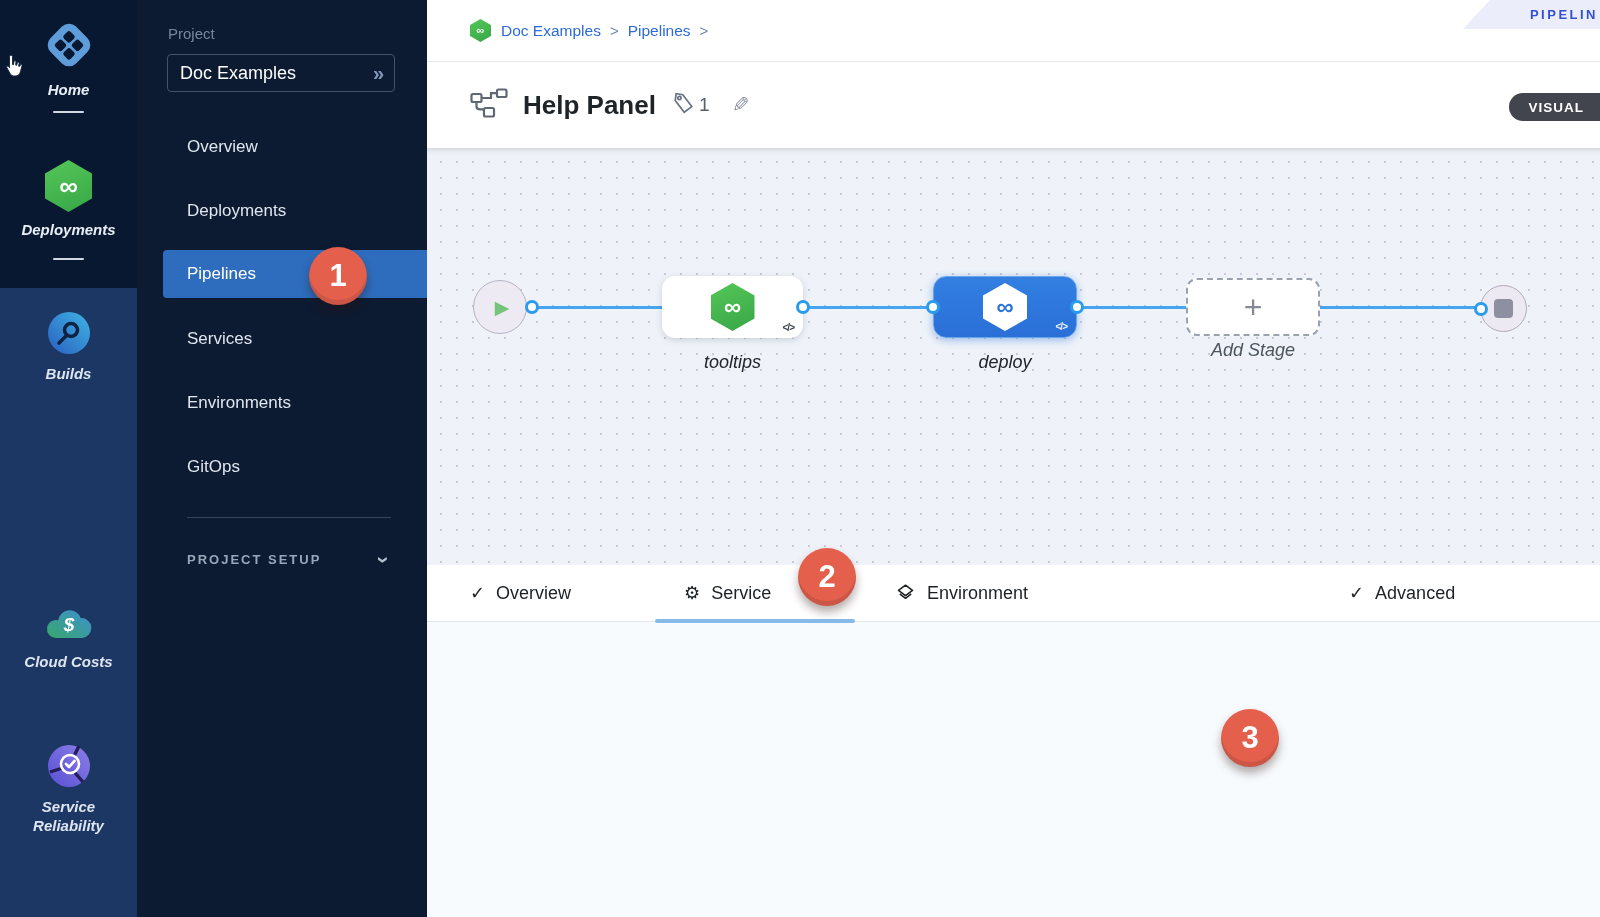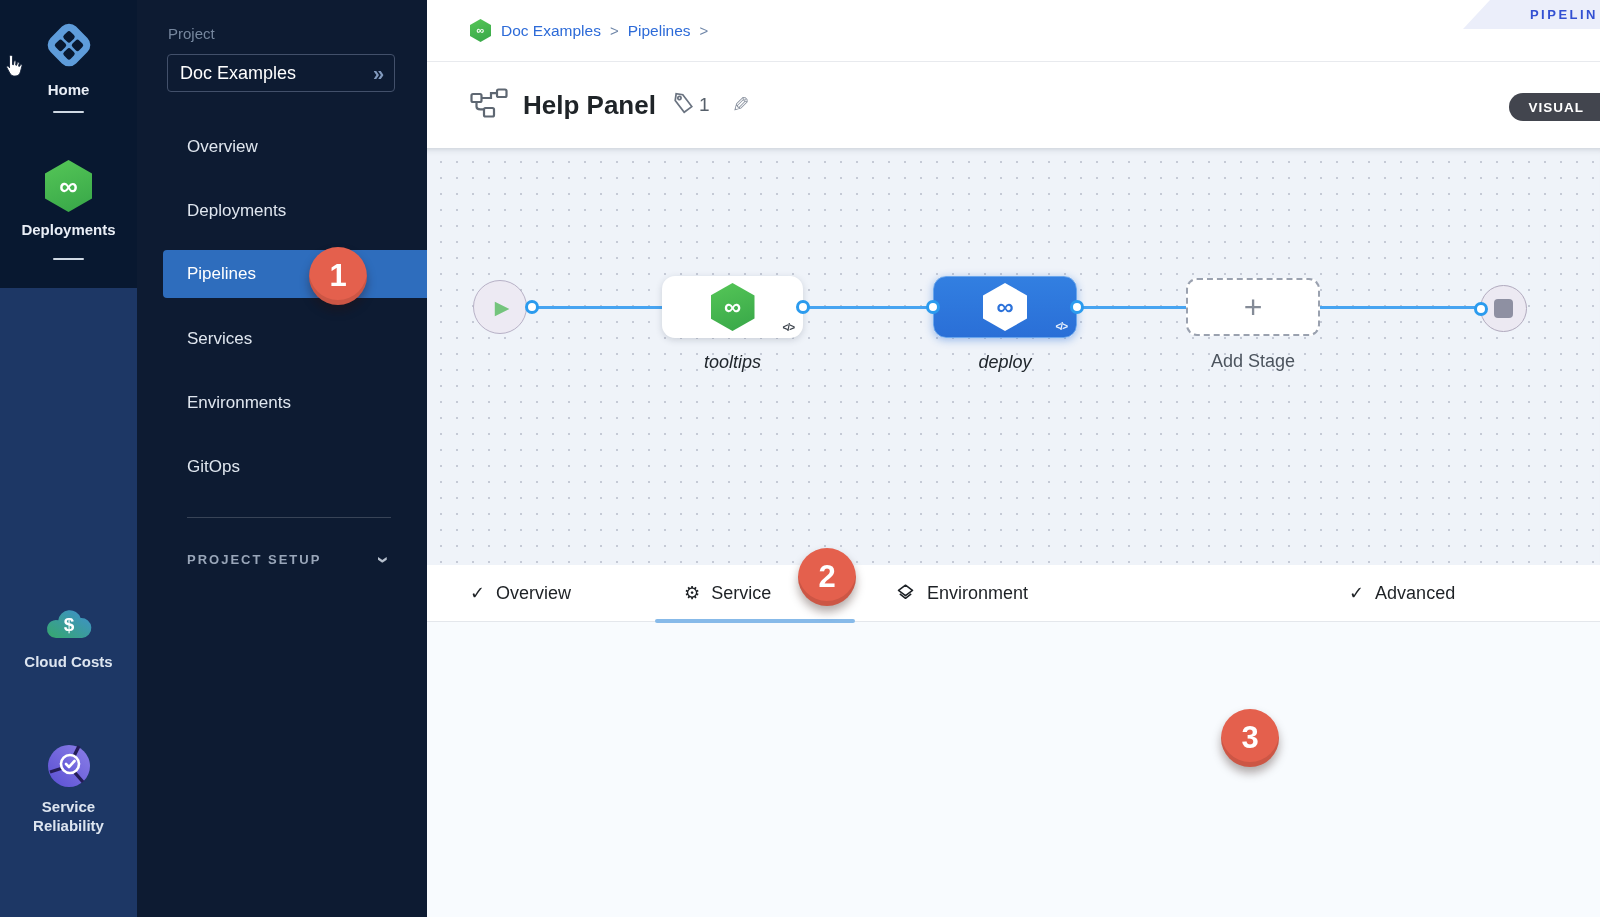--- a/index.html
+++ b/index.html
@@ -1,20 +1,20 @@
 <!DOCTYPE html>
 <html><head>
 <meta charset="utf-8">
 <style>
   html,body{margin:0;padding:0;background:#fff;font-family:"Liberation Sans",sans-serif;}
   #app{position:relative;width:1600px;height:917px;overflow:hidden;background:#fff;}
   #app,#app *{box-sizing:border-box;}
 
   
-  .rail{position:absolute;left:0;top:0;width:137px;height:917px;background:#081830;z-index:20;}
+  .rail{position:absolute;left:0;top:0;width:137px;height:917px;background:#081830;z-index:20;font-style:italic;}
   .rail-lower{position:absolute;left:0;top:288px;right:0;bottom:0;background:#1d3765;}
   .rail-item{position:absolute;left:0;width:137px;text-align:center;z-index:2;cursor:pointer;}
   .rail-item .ric{display:flex;justify-content:center;}
   .rail-label{margin-top:8px;font-size:15px;font-weight:600;color:#e9eef6;line-height:19px;}
   .rail-label.dim{color:#dde5f0;}
   .rail-underline{position:absolute;left:53px;width:31px;height:2px;background:#cfd8e3;border-radius:1px;}
   .hex{clip-path:polygon(50% 0,100% 26%,100% 74%,50% 100%,0 74%,0 26%);display:flex;align-items:center;justify-content:center;}
   .hex-green{background:linear-gradient(160deg,#55c657,#37a648);}
   .inf{color:#fff;font-weight:700;}
   .cursor-icon{position:absolute;left:1px;top:53px;z-index:50;}
@@ -70,21 +70,21 @@
   .stage-hex{width:44px;height:48px;}
   .stage-hex .inf{font-size:24px;line-height:20px;}
   .hex-white{background:#fff;}
   .hex-white .inf{color:#2c72da;}
   .code-glyph{position:absolute;right:9px;bottom:5px;font-size:10px;font-weight:700;letter-spacing:-1px;}
   .code-dark{color:#3c434c;}
   .code-light{color:#eaf2fd;}
   .stage-label{position:absolute;top:204px;text-align:center;font-size:18px;color:#20262c;z-index:4;font-style:italic;}
   .add-stage{position:absolute;left:759px;top:130px;width:134px;height:58px;background:#fff;border:2px dashed #9aa1af;border-radius:11px;display:flex;align-items:center;justify-content:center;z-index:4;cursor:pointer;}
   .add-stage .plus{font-size:32px;font-weight:400;color:#848b97;line-height:30px;}
-  .add-stage-label{position:absolute;left:759px;width:134px;top:203px;text-align:center;font-size:18px;color:#4c545e;z-index:4;}
+  .add-stage-label{position:absolute;left:759px;width:134px;top:192px;text-align:center;font-size:18px;color:#4c545e;z-index:4;font-style:italic;}
 
   
   .tabbar{position:absolute;left:0;right:0;top:565px;height:57px;background:#fff;border-bottom:1px solid #e4e7ec;z-index:10;}
   .tab{position:absolute;top:0;height:100%;display:flex;align-items:center;gap:11px;cursor:pointer;}
   .tab-label{font-size:18px;font-weight:500;color:#1d2125;}
   .tab-glyph{font-size:18px;color:#1d2125;}
   .tab-underline{position:absolute;left:228px;width:200px;top:54px;height:3.5px;background:#87bae9;border-radius:2px;}
 
   
   .form-section{position:absolute;left:0;right:0;top:622px;bottom:0;background:#f8fbfe;}
@@ -122,20 +122,36 @@
     <div class="rail-item" style="top:160px">
       <div class="ric">
         <div class="hex hex-green" style="width:47px;height:52px">
             <span class="inf" style="font-size:26px;line-height:22px">∞</span>
           </div>
       </div>
       <div class="rail-label">Deployments</div>
     </div>
     <div class="rail-underline" style="top:258px"></div>
 
+    <div class="rail-item" style="top:310px">
+      <div class="ric">
+        <svg width="46" height="46" viewBox="0 0 46 46">
+            <defs>
+              <linearGradient id="gb" x1="0" y1="1" x2="1" y2="0">
+                <stop offset="0" stop-color="#2a5fc0"></stop>
+                <stop offset="1" stop-color="#3fb4e4"></stop>
+              </linearGradient>
+            </defs>
+            <circle cx="23" cy="23" r="21" fill="url(#gb)"></circle>
+            <circle cx="25" cy="20" r="6.5" fill="none" stroke="#0e2342" stroke-width="3.6"></circle>
+            <line x1="20.5" y1="25.5" x2="13" y2="33" stroke="#0e2342" stroke-width="3.6" stroke-linecap="round"></line>
+          </svg>
+      </div>
+      <div class="rail-label dim">Builds</div>
+    </div>
 
 
     <div class="rail-item" style="top:602px">
       <div class="ric">
         <svg width="50" height="42" viewBox="0 0 50 42">
             <defs>
               <linearGradient id="gc" x1="0" y1="1" x2="1" y2="0">
                 <stop offset="0" stop-color="#36a86c"></stop>
                 <stop offset="1" stop-color="#3f8fd1"></stop>
               </linearGradient>

